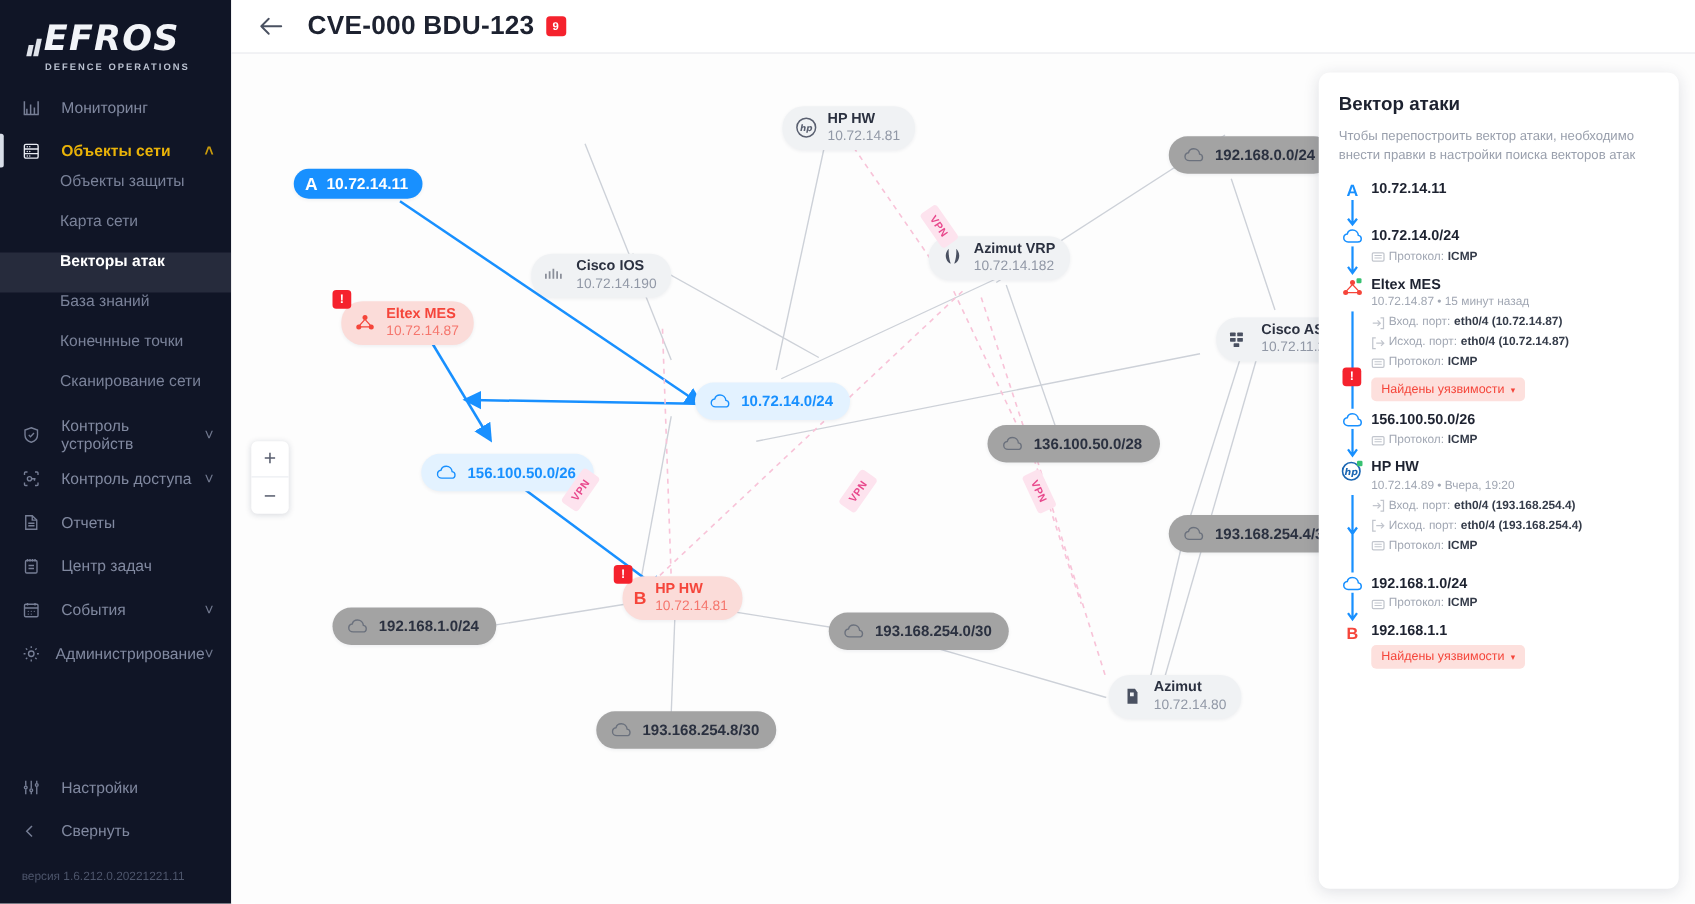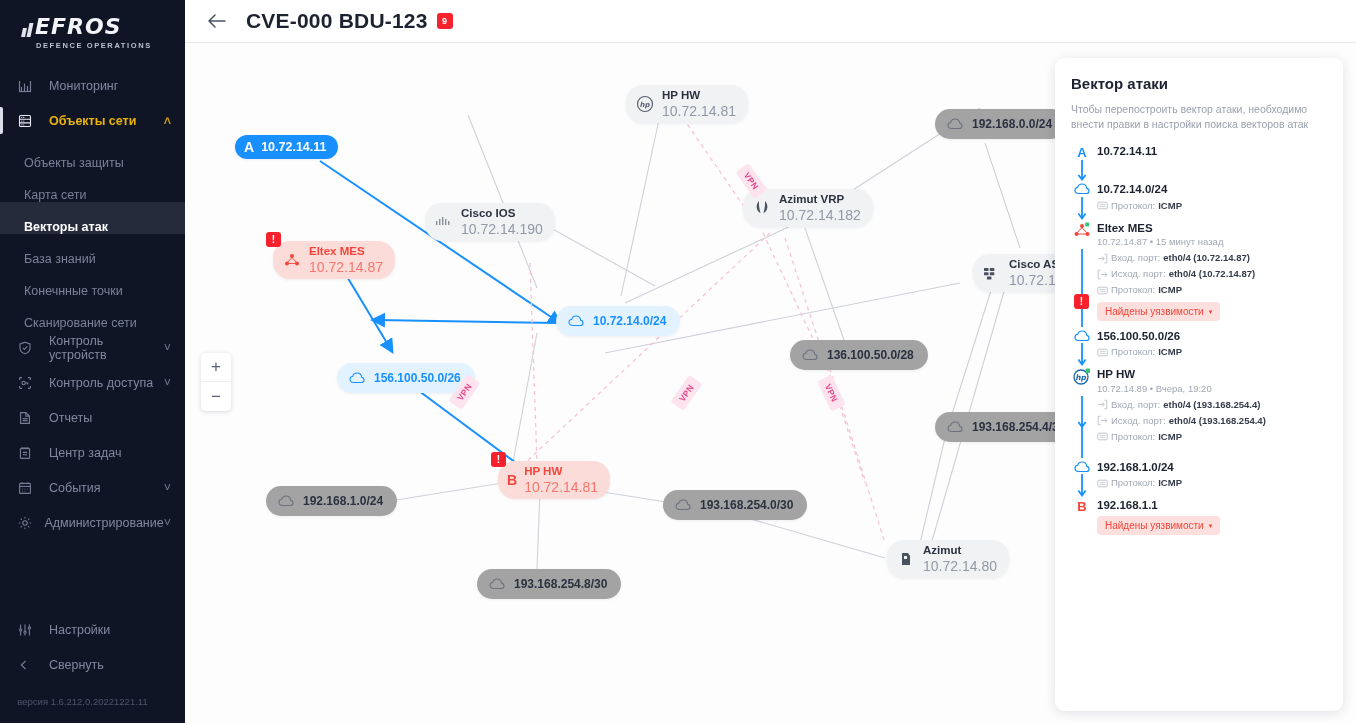--- a/index.html
+++ b/index.html
@@ -15,21 +15,21 @@
   .sidebar {
     position: absolute; left: 0; top: 0;
     width: 185px; height: 723px;
     background: #101526;
     color: #8b93a7;
     overflow: hidden;
   }
   .logo-wrap { padding: 14px 0 0 22px; height: 60px; }
   .logo-mark { display: flex; align-items: flex-end; gap: 3px; }
   .logo-text {
-    font-size: 22px; font-weight: 700; color: #f2f4f8;
+    font-size: 28px; font-weight: 700; color: #f2f4f8;
     letter-spacing: 1px; font-style: italic;
     font-family: "DejaVu Sans", sans-serif;
   }
   .logo-bars { display: flex; gap: 2px; align-items: flex-end; margin-bottom: 2px; }
   .logo-bars i { display: block; width: 4px; background: #dfe3ea; transform: skewX(-12deg); }
   .logo-sub {
     font-size: 7.5px; letter-spacing: 1.6px; color: #b9c0cf;
     margin-top: 2px; margin-left: 14px; font-weight: 600;
   }
 
@@ -43,22 +43,22 @@
   }
   .nav-item .ico { width: 24px; display: flex; align-items: center; }
   .nav-item .lbl { margin-left: 8px; flex: 1; }
   .nav-item .chev { margin-right: 14px; opacity: .85; }
   .nav-item.active { color: #eab308; font-weight: 600; }
   .nav-item.active::before {
     content: ""; position: absolute; left: 0; top: 4px;
     width: 3px; height: 27px; background: #d9dee8; border-radius: 0 2px 2px 0;
   }
   .nav-sub {
-    display: flex; align-items: flex-end;
-    height: 32px; padding-left: 24px;
+    display: flex; align-items: flex-start;
+    height: 32px; padding-left: 48px;
     font-size: 12.5px; color: #7a8299; cursor: pointer;
   }
   .nav-sub.selected { background: #262b3c; color: #ffffff; font-weight: 600; }
 
   .nav-bottom { position: absolute; left: 0; bottom: 0; width: 165px; padding-bottom: 8px; }
   .version { font-size: 9.5px; color: #4d556b; text-align: center; padding: 14px 0 8px; }
 
   
   .header {
     position: absolute; left: 185px; top: 0;
@@ -100,21 +100,21 @@
     position: absolute;
     display: flex; align-items: center;
     border-radius: 17px;
     padding: 4px 12px 4px 9px;
     white-space: nowrap;
     box-shadow: 0 1px 3px rgba(30,40,70,.07);
   }
   .node .nico { width: 20px; height: 20px; display: flex; align-items: center; justify-content: center; margin-right: 7px; flex: none; }
   .node .ntxt { display: flex; flex-direction: column; line-height: 1.18; }
   .node .nname { font-size: 11.5px; font-weight: 600; }
-  .node .nip { font-size: 14px; }
+  .node .nip { font-size: 11px; }
 
   .n-grey { background: #f0f2f4; }
   .n-grey .nname { color: #2b3140; }
   .n-grey .nip { color: #9198a6; }
 
   .n-cloud { background: #a3a3a3; border-radius: 16px; padding: 5px 14px 5px 10px; }
   .n-cloud .nname { color: #2b3140; font-weight: 600; font-size: 12px; }
 
   .n-blue { background: #1890ff; }
   .n-blue .nname { color: #ffffff; font-size: 12.5px; font-weight: 600; }

